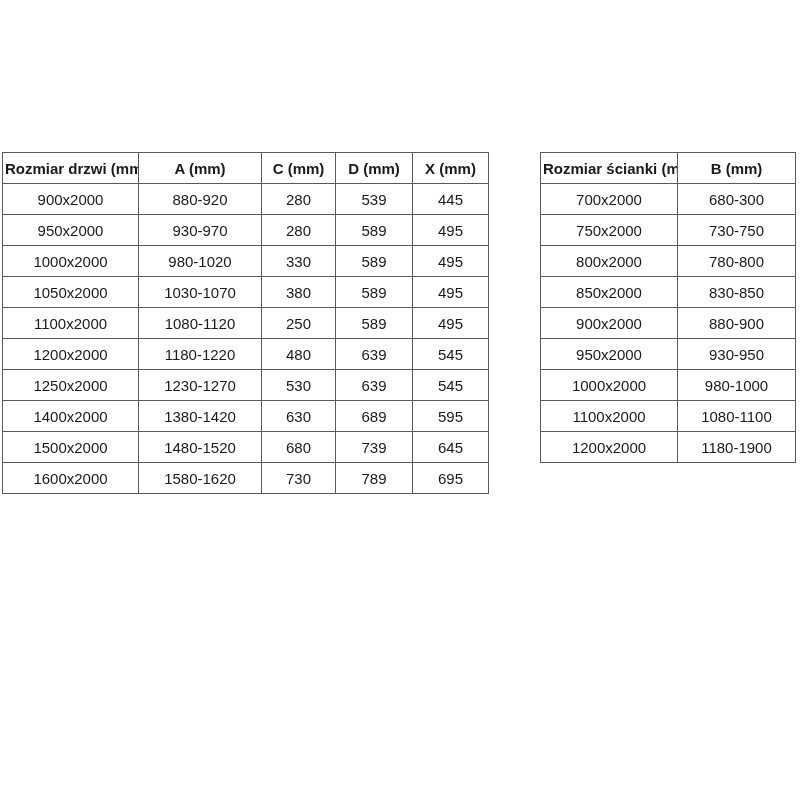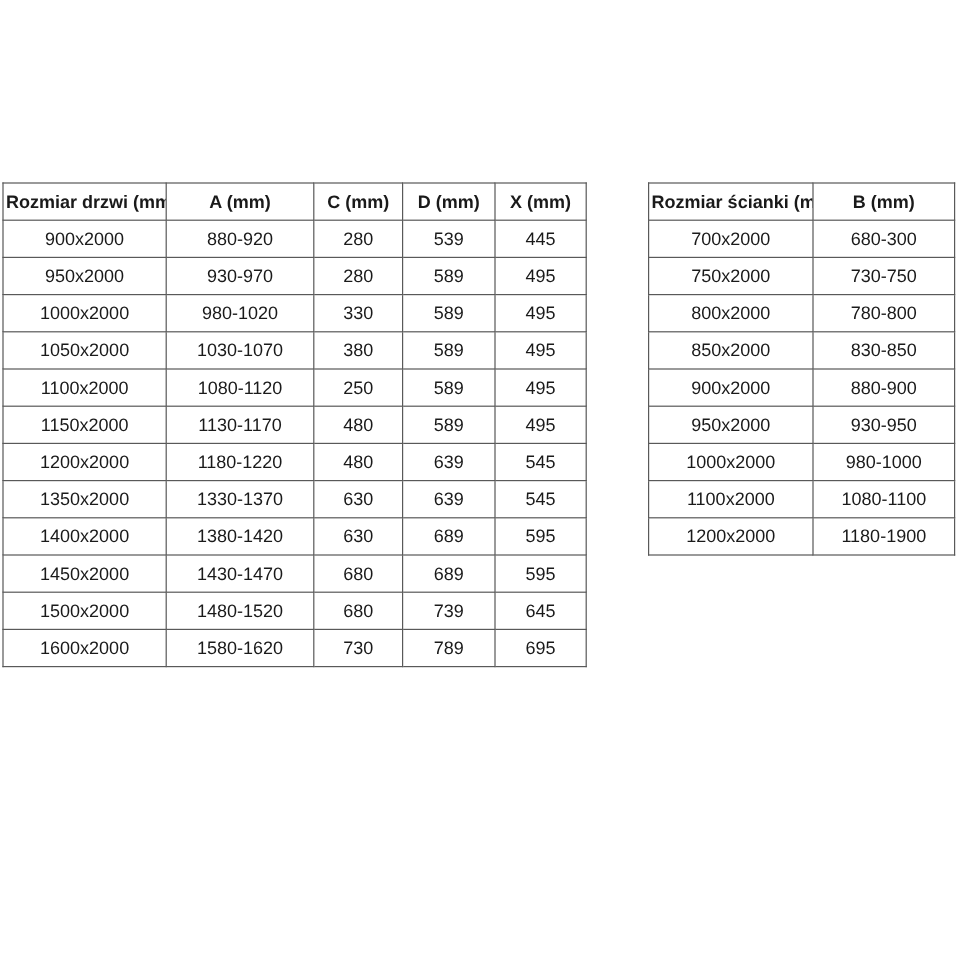--- a/index.html
+++ b/index.html
@@ -112,51 +112,37 @@
             <td>495</td>
           </tr>
           <tr>
             <td>1100x2000</td>
             <td>1080-1120</td>
             <td>250</td>
             <td>589</td>
             <td>495</td>
           </tr>
           <tr>
-            <td>1150x2000</td>
-            <td>1130-1170</td>
-            <td>480</td>
-            <td>589</td>
-            <td>495</td>
-          </tr>
-          <tr>
             <td>1200x2000</td>
             <td>1180-1220</td>
             <td>480</td>
             <td>639</td>
             <td>545</td>
           </tr>
           <tr>
-            <td>1350x2000</td>
-            <td>1330-1370</td>
-            <td>630</td>
+            <td>1250x2000</td>
+            <td>1230-1270</td>
+            <td>530</td>
             <td>639</td>
             <td>545</td>
           </tr>
           <tr>
             <td>1400x2000</td>
             <td>1380-1420</td>
             <td>630</td>
-            <td>689</td>
-            <td>595</td>
-          </tr>
-          <tr>
-            <td>1450x2000</td>
-            <td>1430-1470</td>
-            <td>680</td>
             <td>689</td>
             <td>595</td>
           </tr>
           <tr>
             <td>1500x2000</td>
             <td>1480-1520</td>
             <td>680</td>
             <td>739</td>
             <td>645</td>
           </tr>

